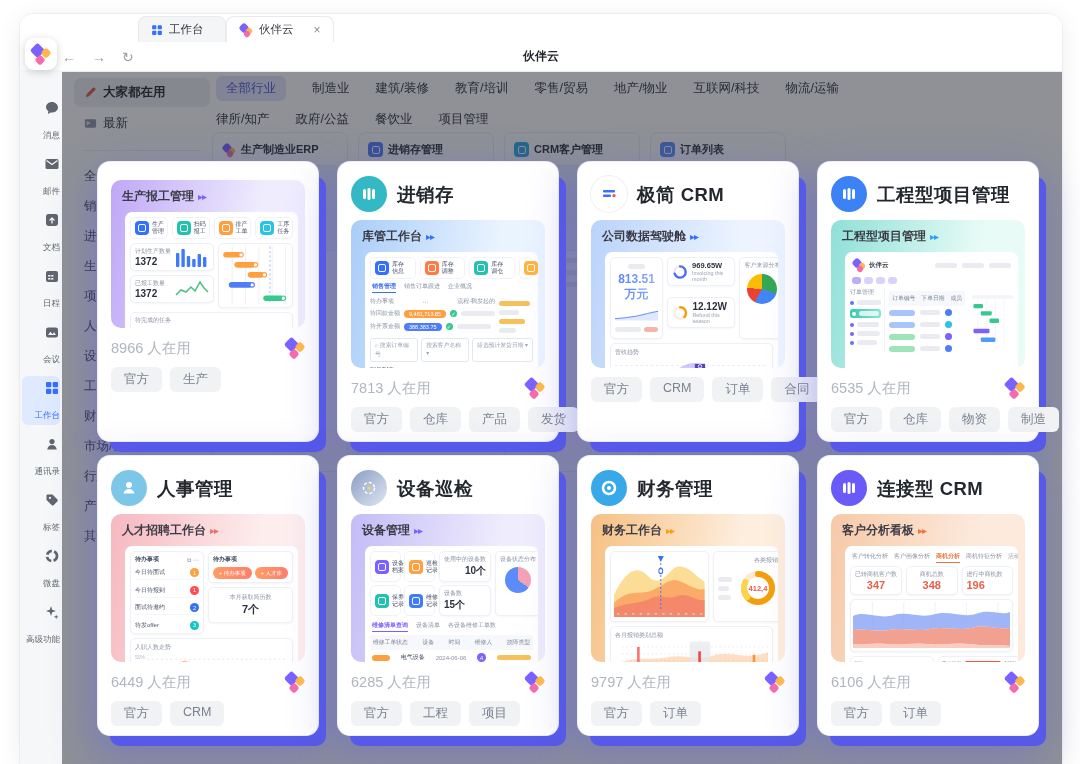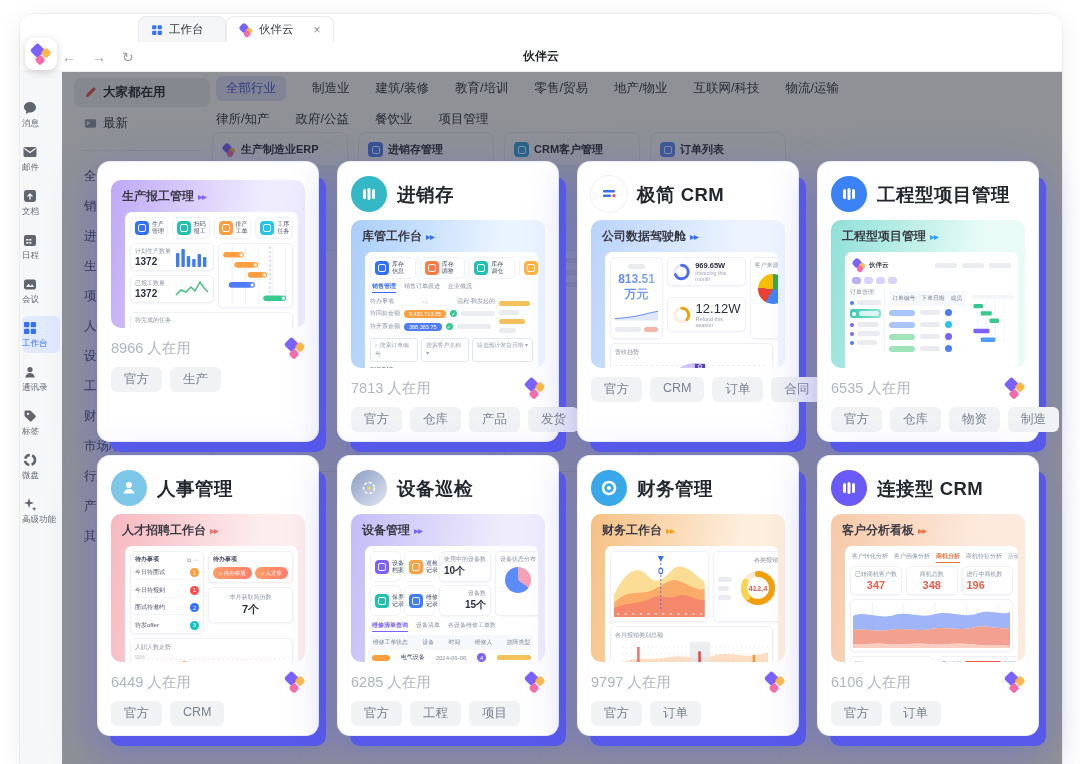--- a/index.html
+++ b/index.html
@@ -21,21 +21,21 @@
   .blogo{position:relative;display:inline-block;width:20px;height:20px;flex:0 0 auto}
   .blogo i{position:absolute;border-radius:2.5px;transform:rotate(45deg)}
   .blogo .d1{width:11px;height:11px;background:#7b61ff;left:1px;top:1px}
   .blogo .d2{width:8px;height:8px;background:#ffb240;right:1px;top:5px;opacity:.95}
   .blogo .d3{width:8px;height:8px;background:#f464a9;left:5px;bottom:0;opacity:.95}
   .blogo.sm{width:14px;height:14px}
   .blogo.sm .d1{width:8px;height:8px}
   .blogo.sm .d2,.blogo.sm .d3{width:6px;height:6px}
   
   .rail{position:absolute;left:0;top:56px;bottom:0;width:42px;background:#f6f7f8;border-radius:0 0 0 0;padding-top:26px;display:flex;flex-direction:column;align-items:center;gap:7px}
-  .rail-item{width:38px;padding:4px 0 3px;display:flex;flex-direction:column;align-items:flex-start;gap:2px;border-radius:6px;color:#646a73;font-size:8.5px}
+  .rail-item{width:38px;padding:4px 0 3px;display:flex;flex-direction:column;align-items:flex-end;gap:14px;border-radius:6px;color:#646a73;font-size:8.5px}
   .rail-item svg{width:16px;height:16px}
   .rail-item.active{background:#dfe9ff;color:#3370ff}
   
   .bgpage{position:absolute;left:42px;top:58px;right:0;bottom:0;background:#fff;overflow:hidden}
   .quickpanel{position:absolute;left:12px;top:6px;width:136px}
   .quick1{background:#ececf3;border-radius:7px;padding:6px 10px;font-size:12.5px;font-weight:700;color:#23262c;display:flex;gap:6px;align-items:center}
   .quick2{padding:8px 10px;font-size:12.5px;color:#33373d;display:flex;gap:6px;align-items:center}
   .scenes{margin:10px 10px 0;border-top:1px solid #ececf0;padding-top:10px}
   .scenes div{font-size:12.5px;color:#3d4350;padding:6.5px 0;white-space:nowrap;overflow:hidden}
   .cats{position:absolute;left:154px;top:4px;width:660px;display:flex;flex-wrap:wrap;column-gap:26px;row-gap:10px;align-items:center}
@@ -542,21 +542,21 @@
                   <div style="font-size:7.5px;font-weight:800;color:#2b3040">969.65W</div>
                   <div style="font-size:5.4px;color:#9aa3b5">Invoicing this month</div>
                 </div>
             </div>
             <div class="mbox" style="display:flex;gap:4px;align-items:center">
               <svg viewBox="0 0 20 20" width="20" height="20">
                   <circle cx="10" cy="10" r="7" fill="none" stroke="#fbeede" stroke-width="3"></circle>
                   <circle cx="10" cy="10" r="7" fill="none" stroke="#f59e0b" stroke-width="3" stroke-dasharray="16 28" stroke-linecap="round" transform="rotate(-90 10 10)"></circle>
                 </svg>
               <div>
-                  <div style="font-size:13px;font-weight:400;color:#2b3040">12.12W</div>
+                  <div style="font-size:10px;font-weight:700;color:#2b3040">12.12W</div>
                   <div style="font-size:5.4px;color:#9aa3b5">Refund this season</div>
                 </div>
             </div>
           </div>
           <div class="mbox" style="flex:.8;margin-right:-10px">
             <div class="mlab">客户来源分布</div>
             <div class="pie" style="width:30px;height:30px;margin:4px auto 0;background:conic-gradient(#34a853 0 30%,#4285f4 30% 58%,#ea4335 58% 76%,#fbbc05 76% 100%)"></div>
           </div>
         </div>
         <div class="mbox" style="margin-top:4px;padding:4px">
@@ -847,25 +847,25 @@
             <div class="mtile">
                 <span class="tic" style="background:#22c1b0"></span>
                 <span class="tlab"><span>保养</span><br><span>记录</span></span>
               </div>
             <div class="mtile">
                 <span class="tic" style="background:#3f7df8"></span>
                 <span class="tlab"><span>维修</span><br><span>记录</span></span>
               </div>
           </div>
           <div style="flex:.9;display:flex;flex-direction:column;gap:3px">
-            <div class="mbox" style="text-align:left">
+            <div class="mbox" style="text-align:right">
                 <div class="mlab">使用中的设备数</div>
                 <div class="mval">10个</div>
               </div>
-            <div class="mbox" style="text-align:right">
+            <div class="mbox" style="text-align:left">
                 <div class="mlab">设备数</div>
                 <div class="mval">15个</div>
               </div>
           </div>
           <div class="mbox" style="flex:.55;margin-right:-8px">
             <div class="mlab">设备状态分布</div>
             <div class="pie" style="width:26px;height:26px;margin:3px auto 0;background:conic-gradient(#f4a0b5 0 35%,#5b8cfa 35% 100%)"></div>
           </div>
         </div>
         <div class="mtabs" style="margin-top:5px">

